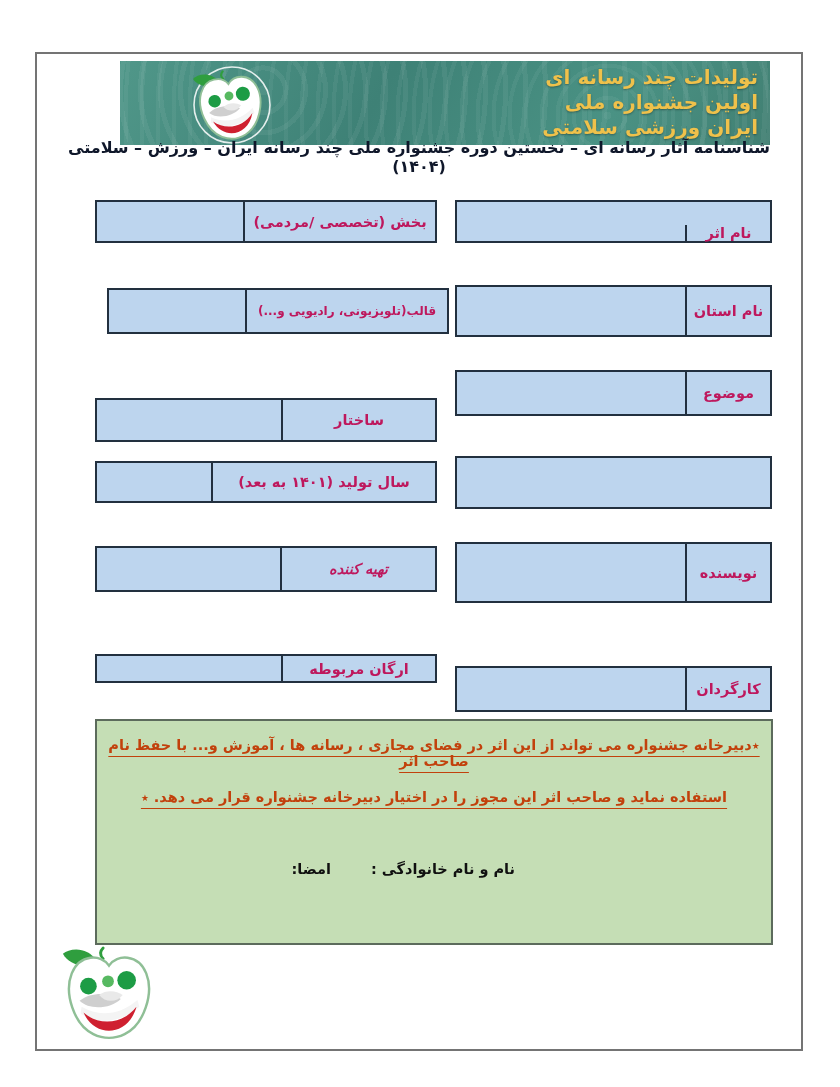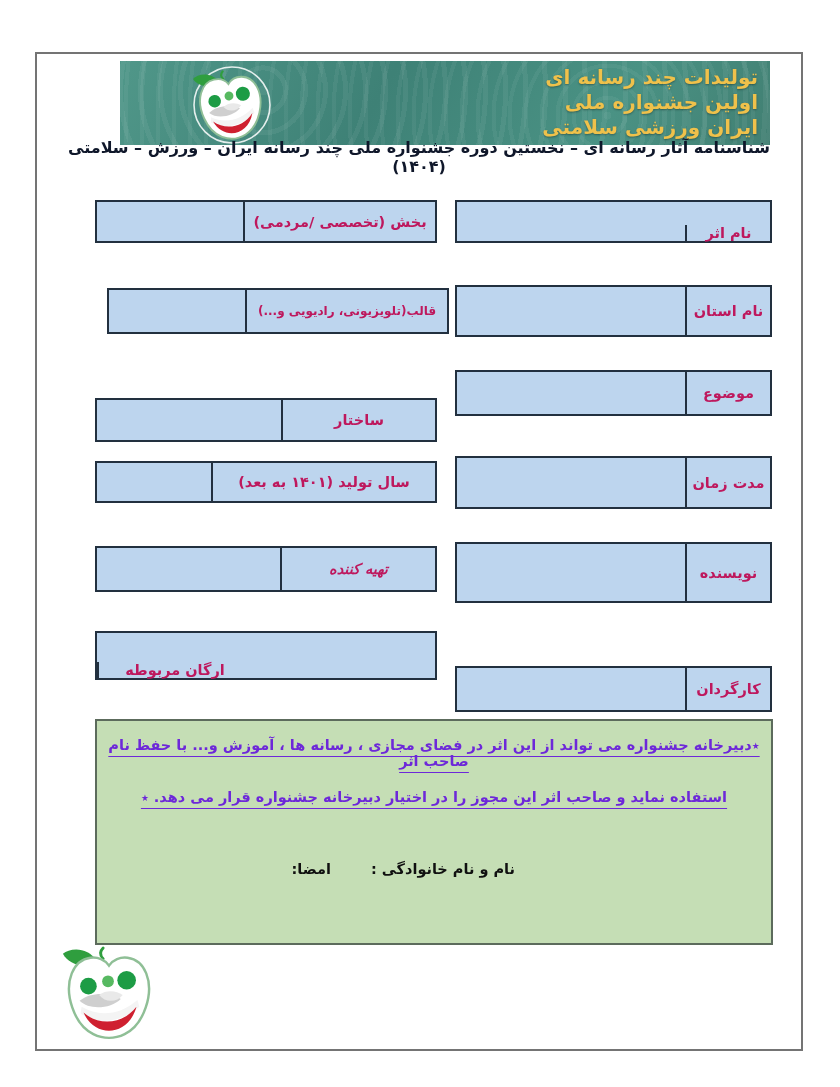--- a/index.html
+++ b/index.html
@@ -39,27 +39,27 @@
   .r0{top:200px;height:43px;align-items:flex-end;} .r1{top:285px;height:52px;} .r2{top:370px;height:46px;}
   .r3{top:456px;height:53px;} .r4{top:542px;height:61px;} .r5{top:627px;height:46px;margin-top:39px;}
 
   
   .lc{left:95px;width:342px;}
   .l0{top:200px;height:43px;} .l0 .field-label{width:192px;}
   .l1{top:288px;height:46px;margin-left:12px;} .l1 .field-label{width:202px;}
   .l2{top:374px;height:44px;margin-top:24px;} .l2 .field-label{width:154px;}
   .l3{top:461px;height:42px;} .l3 .field-label{width:224px;}
   .l4{top:546px;height:46px;} .l4 .field-label{width:155px;font-style:italic;}
-  .l5{top:631px;height:49px;flex-direction:column;} .l5 .field-label{width:154px;}
+  .l5{top:654px;height:29px;} .l5 .field-label{width:154px;}
 
   
   .notice-box{position:absolute;left:95px;top:719px;width:678px;height:226px;
        background:#c5deb5;border:2px solid #5c6b5c;box-sizing:border-box;direction:rtl;}
   .notice-line{position:absolute;left:0;width:100%;text-align:center;font-weight:bold;
-       font-size:14.5px;color:#6d28d9;text-decoration:underline;text-underline-offset:6px;}
+       font-size:14.5px;color:#c2410c;text-decoration:underline;text-underline-offset:6px;}
   .notice-line.n1{top:16px;padding:0 6px;box-sizing:border-box;}
   .notice-line.n2{top:68px;}
   .sig-row{position:absolute;top:140px;right:256px;display:flex;direction:rtl;gap:40px;
        font-weight:bold;font-size:14.5px;color:#101010;}
 
   
   .footer-logo{position:absolute;left:60px;top:942px;}
 </style>
 </head>
 <body>
@@ -106,21 +106,20 @@
   <div class="field-row rc r1">
     <div class="field-input"></div>
     <div class="field-label">نام استان</div>
   </div>
   <div class="field-row rc r2">
     <div class="field-input"></div>
     <div class="field-label">موضوع</div>
   </div>
   <div class="field-row rc r3">
     <div class="field-input"></div>
-    <div class="field-label">مدت زمان</div>
   </div>
   <div class="field-row rc r4">
     <div class="field-input"></div>
     <div class="field-label">نویسنده</div>
   </div>
   <div class="field-row rc r5">
     <div class="field-input"></div>
     <div class="field-label">کارگردان</div>
   </div>
 

